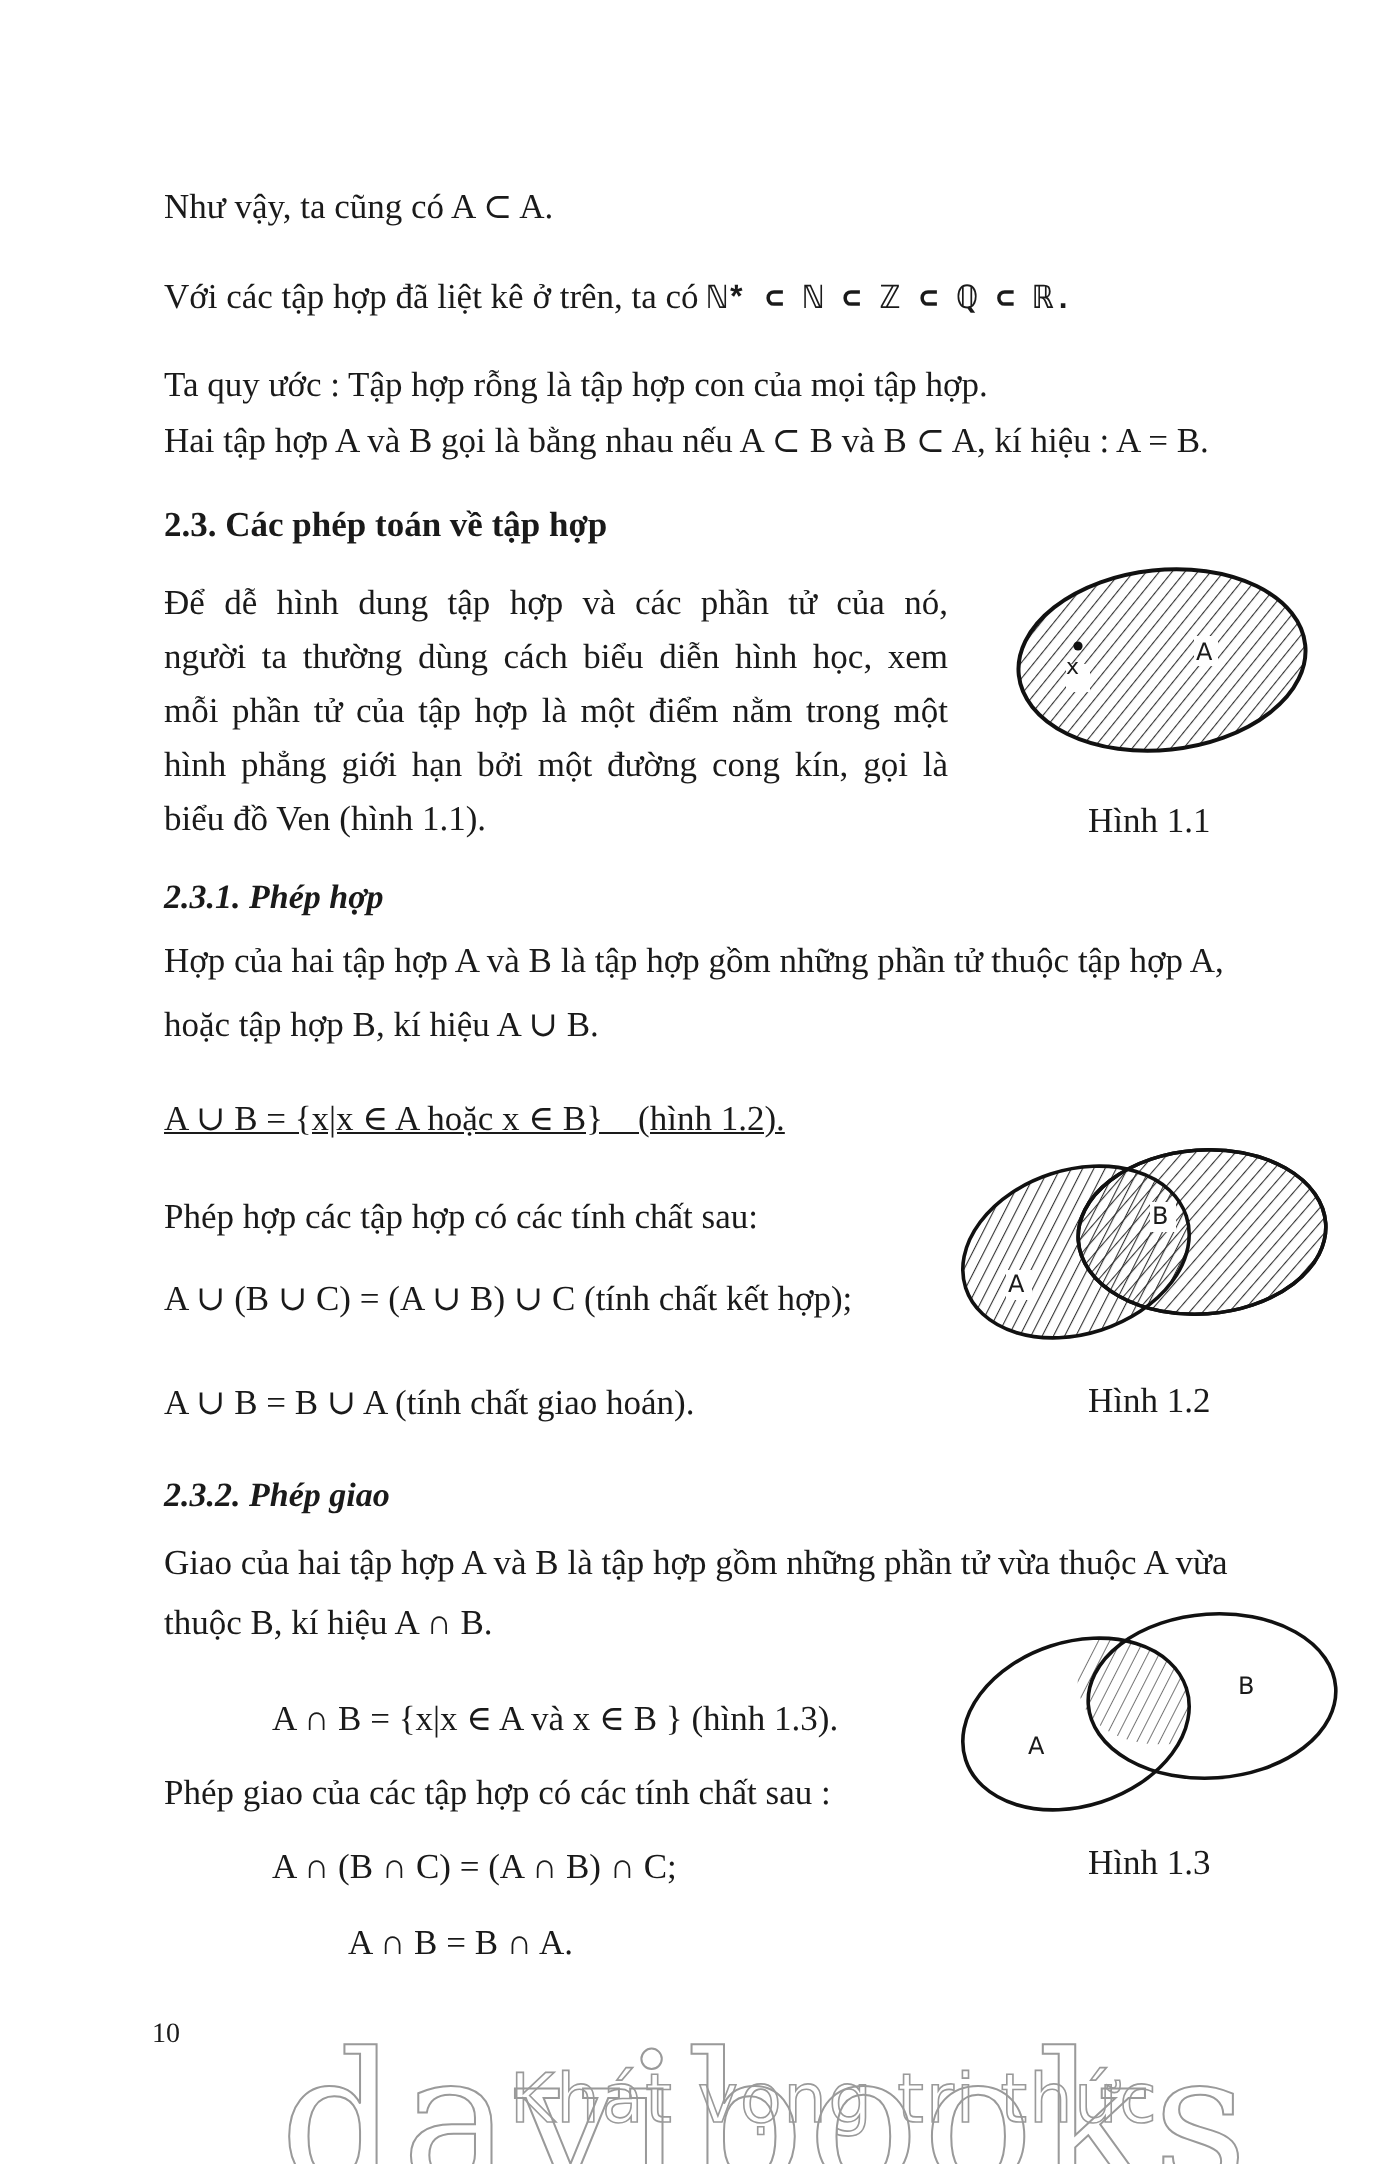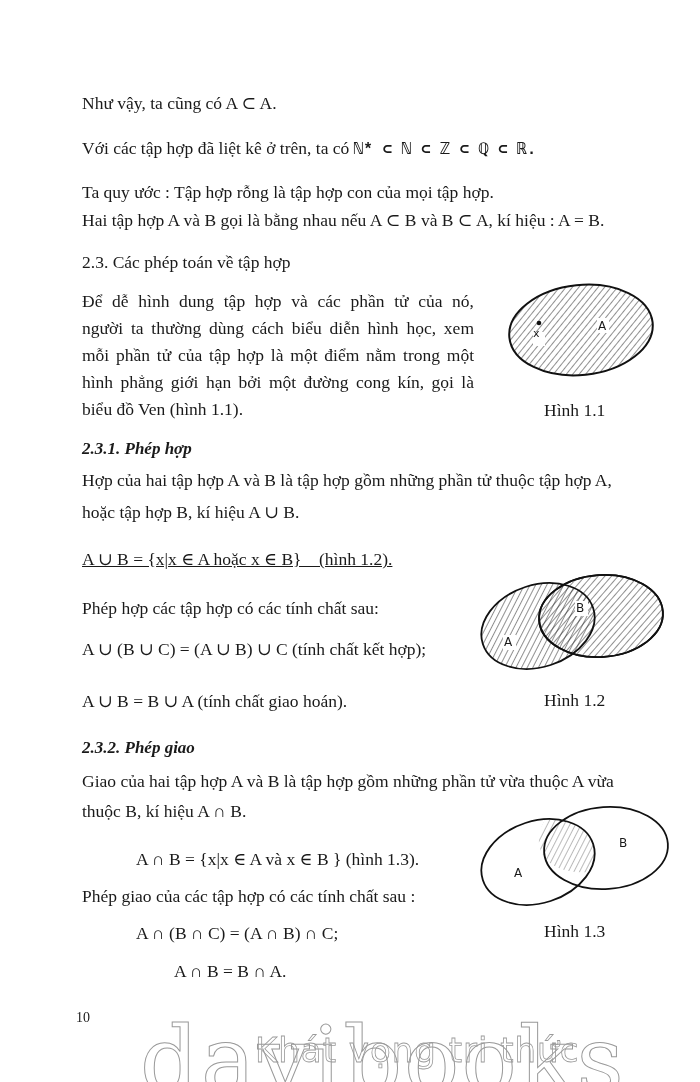--- a/index.html
+++ b/index.html
@@ -1,21 +1,21 @@
 <!DOCTYPE html>
 <html><head>
 <meta charset="utf-8">
 <style>
   html, body { margin: 0; padding: 0; }
   body {
     width: 700px; height: 1082px; background: #ffffff; position: relative; overflow: hidden;
     font-family: "Liberation Serif", "DejaVu Serif", serif; color: #1a1a1a;
   }
   .line { position: absolute; font-size: 17.5px; line-height: 22px; white-space: nowrap; }
-  .heading { font-weight: normal; font-size: 17.5px; }
+  .heading { font-weight: bold; font-size: 17.5px; }
   .sub { font-weight: bold; font-style: italic; font-size: 17px; }
   .justify { white-space: normal; text-align: justify; text-align-last: justify; }
   .bb { font-family: Liberation Mono, monospace; font-weight: bold; font-size: 16px; }
   .caption { position: absolute; font-size: 17.5px; }
   svg { position: absolute; overflow: visible; }
   .wm-big {
     position: absolute; left: 140px; top: 1015px;
     font-family: "DejaVu Serif", serif; font-size: 92px; line-height: 92px;
     color: transparent; -webkit-text-stroke: 1px #9a9a9a; letter-spacing: 2px;
   }

